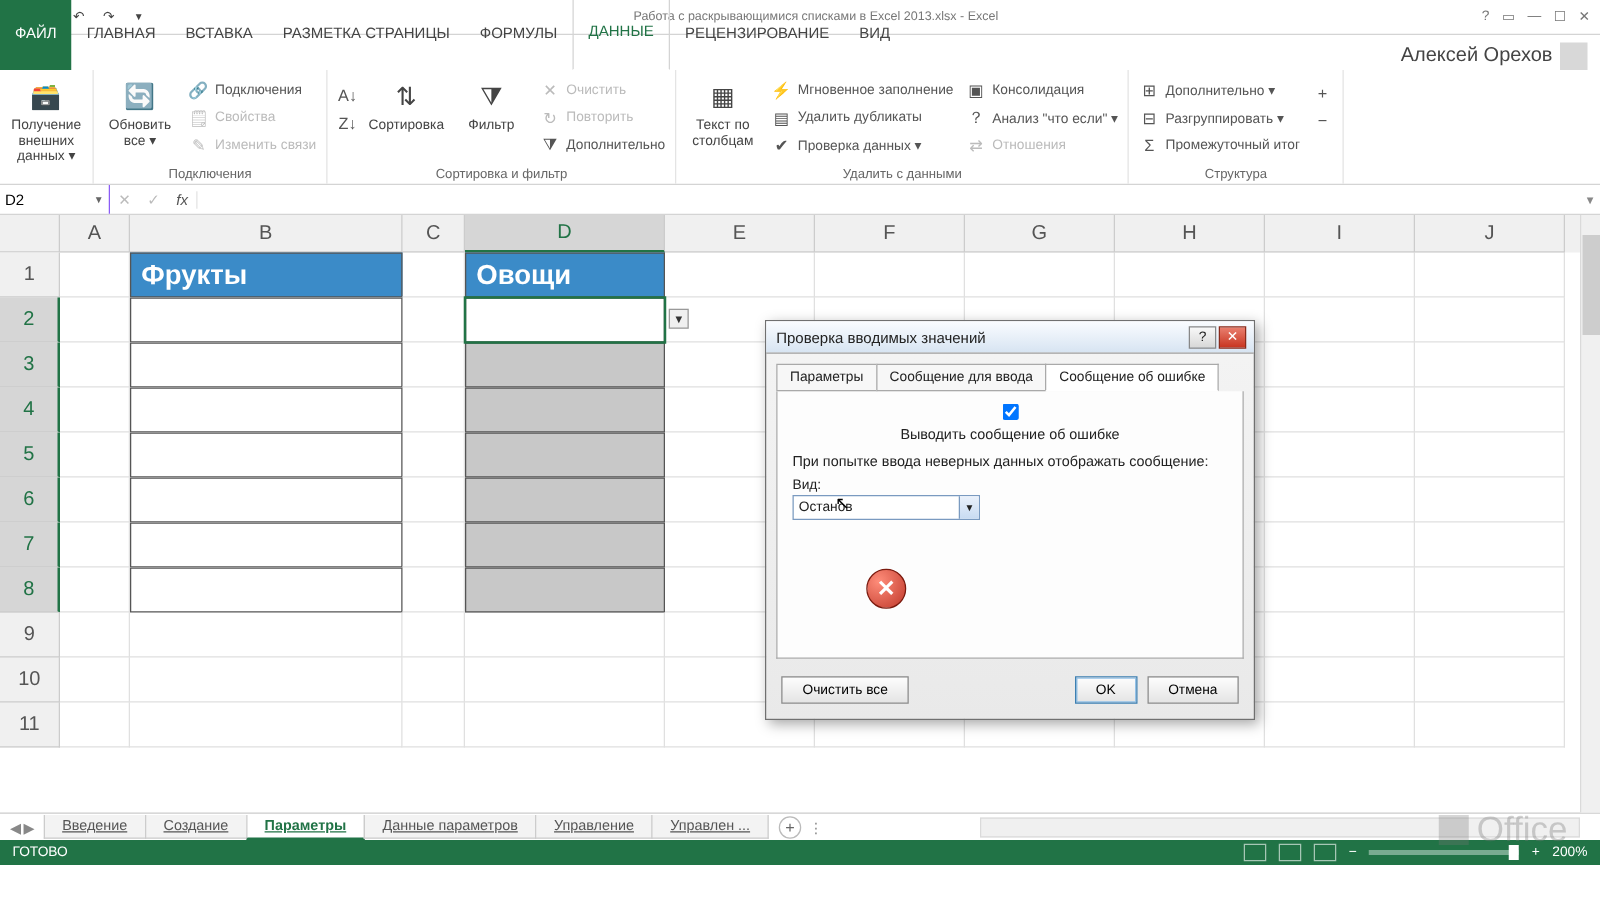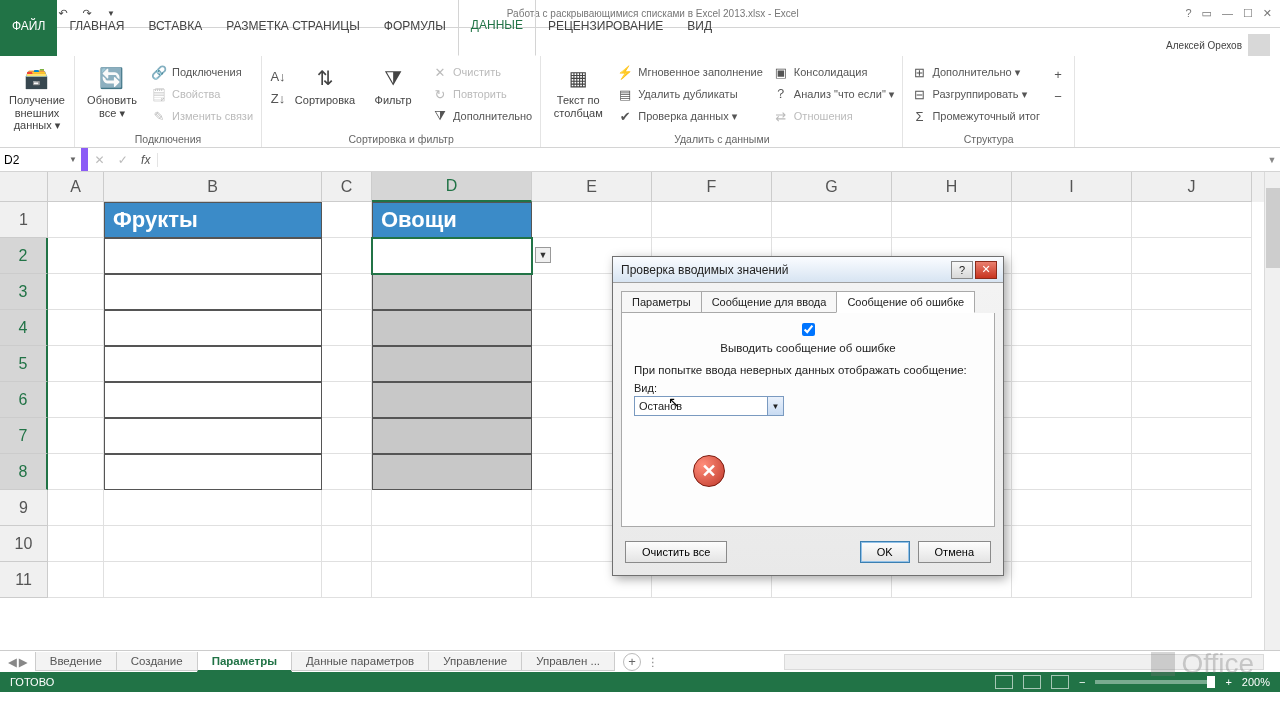--- a/index.html
+++ b/index.html
@@ -12,37 +12,37 @@
 .titlebar .qat span { width: 18px; height: 18px; display: flex; align-items: center; justify-content: center; color: #444; cursor: pointer; }
 .titlebar .title { flex: 1; text-align: center; color: #777; font-size: 10px; }
 .titlebar .winctl { display: flex; gap: 10px; padding-right: 8px; color: #777; }
 .titlebar .winctl span { cursor: pointer; }
 
 
 .ribtabs { height: 28px; background: #fff; display: flex; align-items: flex-end; font-size: 12px; color: #444; padding-left: 0; }
 .ribtabs .tab { padding: 23px 12px; cursor: pointer; text-transform: uppercase; }
 .ribtabs .tab.file { background: #217346; color: #fff; }
 .ribtabs .tab.active { color: #217346; border: 1px solid #d4d4d4; border-bottom: 1px solid #fff; }
-.ribtabs .userarea { margin-left: auto; padding-right: 10px; display: flex; align-items: center; gap: 6px; font-size: 10px; color: #444; }
+.ribtabs .userarea { margin-left: auto; padding-right: 10px; display: flex; align-items: center; gap: 6px; font-size: 16px; color: #444; }
 .ribtabs .userarea .avatar { width: 22px; height: 22px; background: #d8d8d8; }
 
 
 .ribbon { height: 92px; border-bottom: 1px solid #d4d4d4; display: flex; font-size: 11px; color: #444; background: #fff; }
 .ribgroup { border-right: 1px solid #e4e4e4; padding: 4px 8px 2px 8px; display: flex; flex-direction: column; }
 .ribgroup .gbody { flex: 1; display: flex; align-items: flex-start; gap: 10px; }
 .ribgroup .gname { text-align: center; font-size: 10.5px; color: #666; padding-top: 2px; position: relative; }
 .bigbtn { display: flex; flex-direction: column; align-items: center; width: 58px; cursor: pointer; text-align: center; line-height: 1.15; gap: 2px; padding-top: 4px; }
 .bigbtn .ico { width: 28px; height: 28px; display: flex; align-items: center; justify-content: center; font-size: 20px; }
 .smbtn { display: flex; align-items: center; gap: 5px; cursor: pointer; height: 20px; font-size: 11px; color: #555; white-space: nowrap; }
 .smbtn .ico { width: 16px; height: 16px; display: flex; align-items: center; justify-content: center; font-size: 13px; }
 .stack { display: flex; flex-direction: column; gap: 2px; padding-top: 2px; }
 
 
 .fbar { height: 24px; border-bottom: 1px solid #d4d4d4; display: flex; align-items: center; font-size: 12px; }
-.fbar .namebox { width: 88px; border-right: 7px solid #8b5cf6; padding: 0 4px; height: 100%; display: flex; align-items: center; justify-content: space-between; }
+.fbar .namebox { width: 88px; border-right: 1px solid #8b5cf6; padding: 0 4px; height: 100%; display: flex; align-items: center; justify-content: space-between; }
 .fbar .namebox .dd { font-size: 8px; color: #666; }
 .fbar .fxbtns { display: flex; width: 70px; justify-content: space-around; color: #bbb; border-right: 1px solid #e4e4e4; }
 .fbar .fxbtns span { cursor: pointer; }
 .fbar .fxin { flex: 1; padding: 0 6px; }
 .fbar .expand { width: 16px; text-align: center; color: #888; cursor: pointer; font-size: 9px; }
 
 
 .gridwrap { position: relative; height: 478px; }
 .gridwrap .corner { position: absolute; left: 0; top: 0; width: 48px; height: 30px; background: #f0f0f0; border-right: 1px solid #ccc; border-bottom: 1px solid #ccc; }
 .colheads { position: absolute; left: 48px; top: 0; right: 16px; height: 30px; display: flex; background: #f0f0f0; font-size: 16px; color: #555; }
@@ -59,21 +59,21 @@
 .tblcell.greysel { background: #c8c8c8; }
 .active-cell { outline: 2px solid #217346; outline-offset: -1px; position: relative; background: #fff !important; }
 .dropdown-handle { position: absolute; right: -20px; top: 8px; width: 16px; height: 16px; border: 1px solid #999; background: #f0f0f0; font-size: 9px; display: flex; align-items: center; justify-content: center; color: #333; }
 .vscroll { position: absolute; right: 0; top: 0; width: 16px; bottom: 0; background: #f0f0f0; border-left: 1px solid #dadada; }
 .vscroll .thumb { position: absolute; top: 16px; width: 14px; left: 1px; height: 80px; background: #cdcdcd; }
 
 
 .sheettabs { height: 22px; border-top: 1px solid #ccc; display: flex; align-items: center; font-size: 11.5px; background: #fff; }
 .sheettabs .nav { display: flex; gap: 2px; padding: 0 8px; color: #888; }
 .sheettabs .nav span { cursor: pointer; }
-.sheettabs .stab { padding: 3px 14px; border: 1px solid #ccc; border-top: none; background: #f3f3f3; color: #555; cursor: pointer; margin-left: -1px; }
+.sheettabs .stab { padding: 3px 14px; border: 1px solid #ccc; border-top: none; background: #f3f3f3; color: #555; cursor: pointer; margin-left: -1px; text-decoration: underline; }
 .sheettabs .stab.active { background: #fff; border-bottom: 2px solid #217346; color: #217346; font-weight: 600; }
 .sheettabs .addsheet { width: 18px; height: 18px; border: 1px solid #bbb; border-radius: 50%; display: flex; align-items: center; justify-content: center; margin-left: 8px; font-size: 13px; color: #666; cursor: pointer; }
 .sheettabs .hscroll { margin-left: auto; height: 16px; width: 480px; background: #f0f0f0; border: 1px solid #dadada; margin-right: 16px; position: relative; }
 
 
 .status { height: 20px; background: #217346; color: #fff; font-size: 11px; display: flex; align-items: center; padding: 0 10px; }
 .status .right { margin-left: auto; display: flex; align-items: center; gap: 10px; }
 .status .viewbtn { width: 18px; height: 14px; border: 1px solid rgba(255,255,255,0.6); cursor: pointer; }
 .status .zoomslider { width: 120px; height: 4px; background: rgba(255,255,255,0.4); position: relative; }
 .status .zoomslider::after { content: ''; position: absolute; right: 0; top: -4px; width: 8px; height: 12px; background: #fff; }

